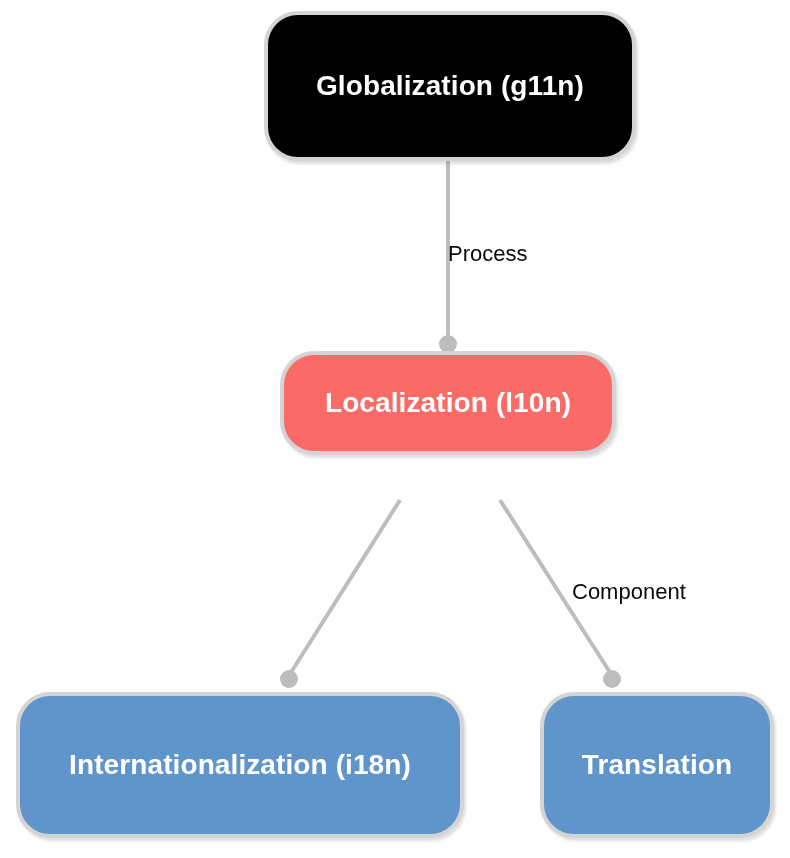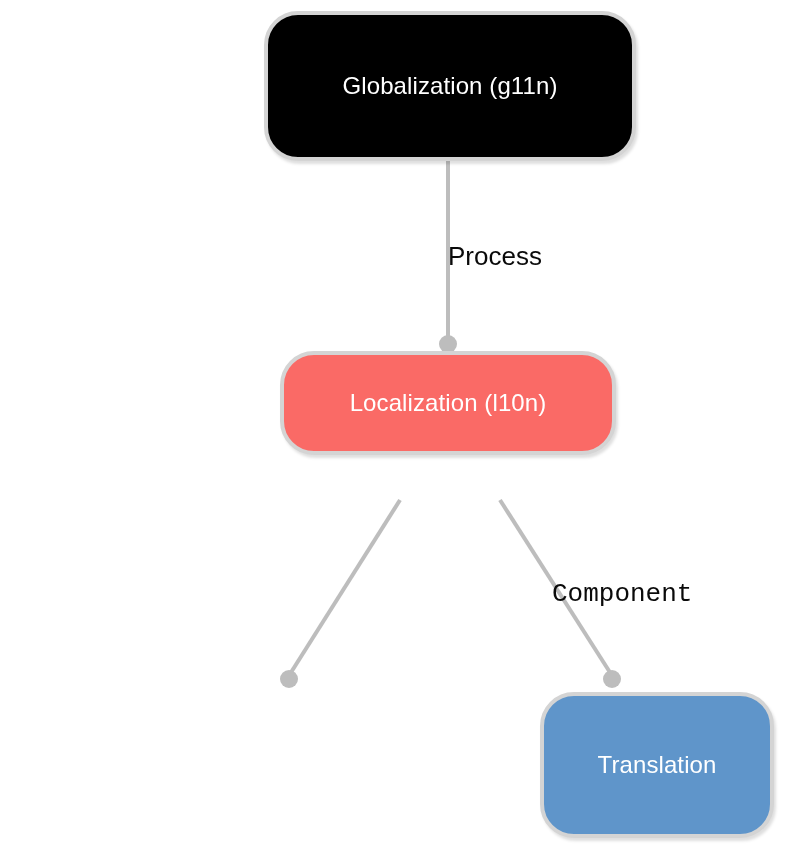--- a/index.html
+++ b/index.html
@@ -33,22 +33,22 @@
     align-items: center;
     justify-content: center;
     border: 4px solid #d4d4d4;
     border-radius: 34px;
     box-shadow: 2px 3px 3px rgba(0,0,0,0.13);
     text-align: center;
     z-index: 2;
   }
   .node-label {
     color: #ffffff;
-    font-size: 24px;
-    font-weight: 400;
+    font-size: 28px;
+    font-weight: 700;
     line-height: 1.1;
     letter-spacing: 0.1px;
     white-space: nowrap;
     padding: 0 6px;
     text-align: right;
   }
   #node-globalization {
     left: 264px;
     top: 11px;
     width: 372px;
@@ -71,29 +71,29 @@
   }
   #node-translation {
     left: 540px;
     top: 692px;
     width: 234px;
     height: 146px;
     background: #5f95ca;
   }
   .edge-label {
     position: absolute;
-    font-size: 26px;
+    font-size: 22px;
     color: #0a0a0a;
     white-space: nowrap;
     z-index: 3;
     line-height: 1;
   }
   #edge-label-process { left: 448px; top: 243px; }
   #edge-label-prerequisite { left: 351px; top: 581px; }
-  #edge-label-component { left: 552px; top: 581px; font-family: Liberation Mono, monospace; }
+  #edge-label-component { left: 572px; top: 581px; }
 </style>
 </head>
 <body>
 
 <div id="canvas">
 
   <svg id="edge-layer" width="790" height="858" viewBox="0 0 790 858" xmlns="http://www.w3.org/2000/svg">
 
     <line x1="448" y1="161" x2="448" y2="345" stroke="#bdbdbd" stroke-width="4" stroke-linecap="butt"></line>
     <circle cx="448" cy="344" r="9" fill="#bdbdbd"></circle>
@@ -106,20 +106,23 @@
   </svg>
 
   <div class="node" id="node-globalization">
     <span class="node-label">Globalization (g11n)</span>
   </div>
 
   <div class="node" id="node-localization">
     <span class="node-label">Localization (l10n)</span>
   </div>
 
+  <div class="node" id="node-internationalization">
+    <span class="node-label">Internationalization (i18n)</span>
+  </div>
 
   <div class="node" id="node-translation">
     <span class="node-label">Translation</span>
   </div>
 
   <div class="edge-label" id="edge-label-process">Process</div>
 
 
   <div class="edge-label" id="edge-label-component">Component</div>
 

